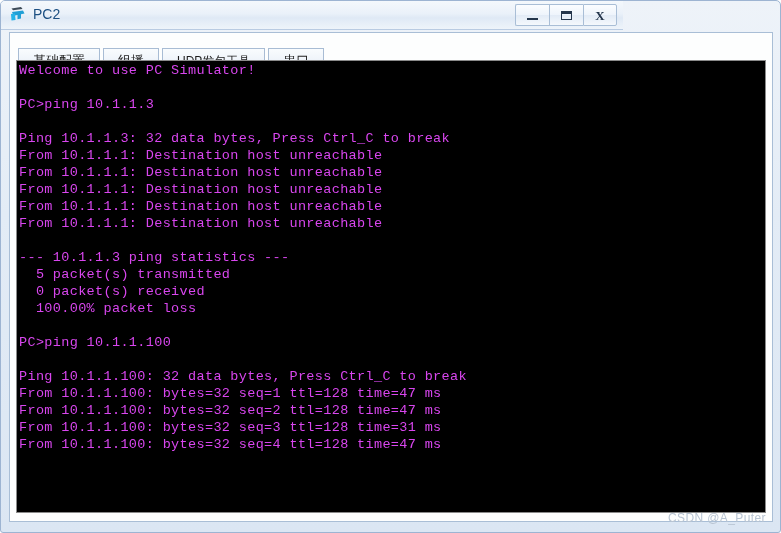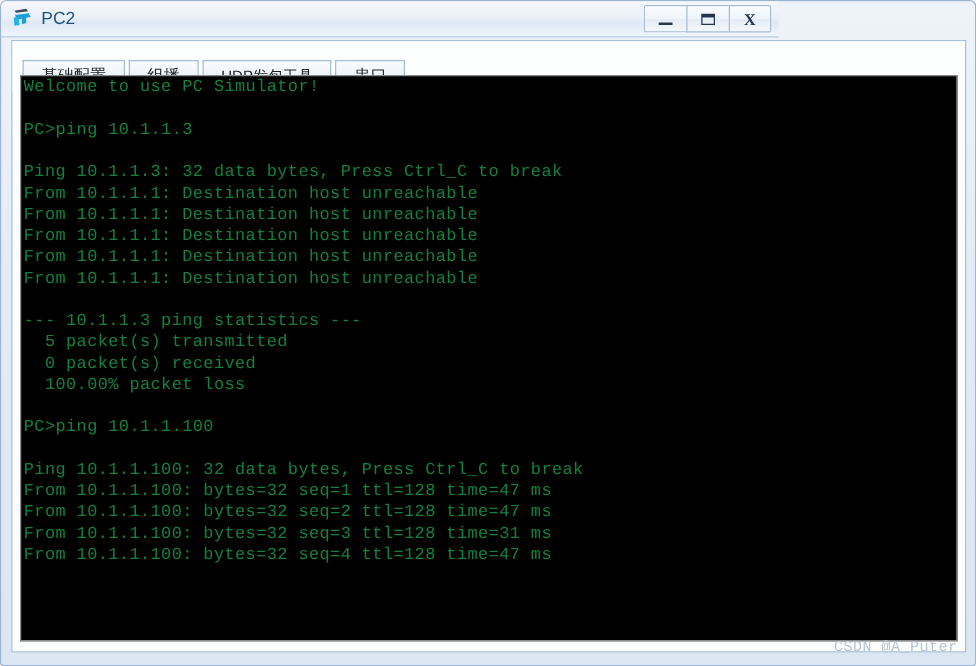--- a/index.html
+++ b/index.html
@@ -162,34 +162,34 @@
     background: #000000;
     border: 1px solid #8a8a8a;
     box-sizing: border-box;
     overflow: hidden;
     padding: 1px 0 0 2px;
   }
   .term-text {
     font-family: "Liberation Mono", "DejaVu Sans Mono", monospace;
     font-size: 13.5px;
     line-height: 17px;
-    color: #15803d;
+    color: #d946ef;
     white-space: pre;
     margin: 0;
     letter-spacing: 0.35px;
   }
 
   
   .watermark {
     position: absolute;
     right: 14px;
     bottom: 7px;
     font-size: 12px;
     color: #b8c4d2;
-    font-family: Liberation Mono, monospace;
+    font-family: Liberation Sans, sans-serif;
     letter-spacing: 0.4px;
     pointer-events: none;
   }
 </style>
 </head>
 <body>
 
 <div class="window">
 
   <div class="titlebar">

